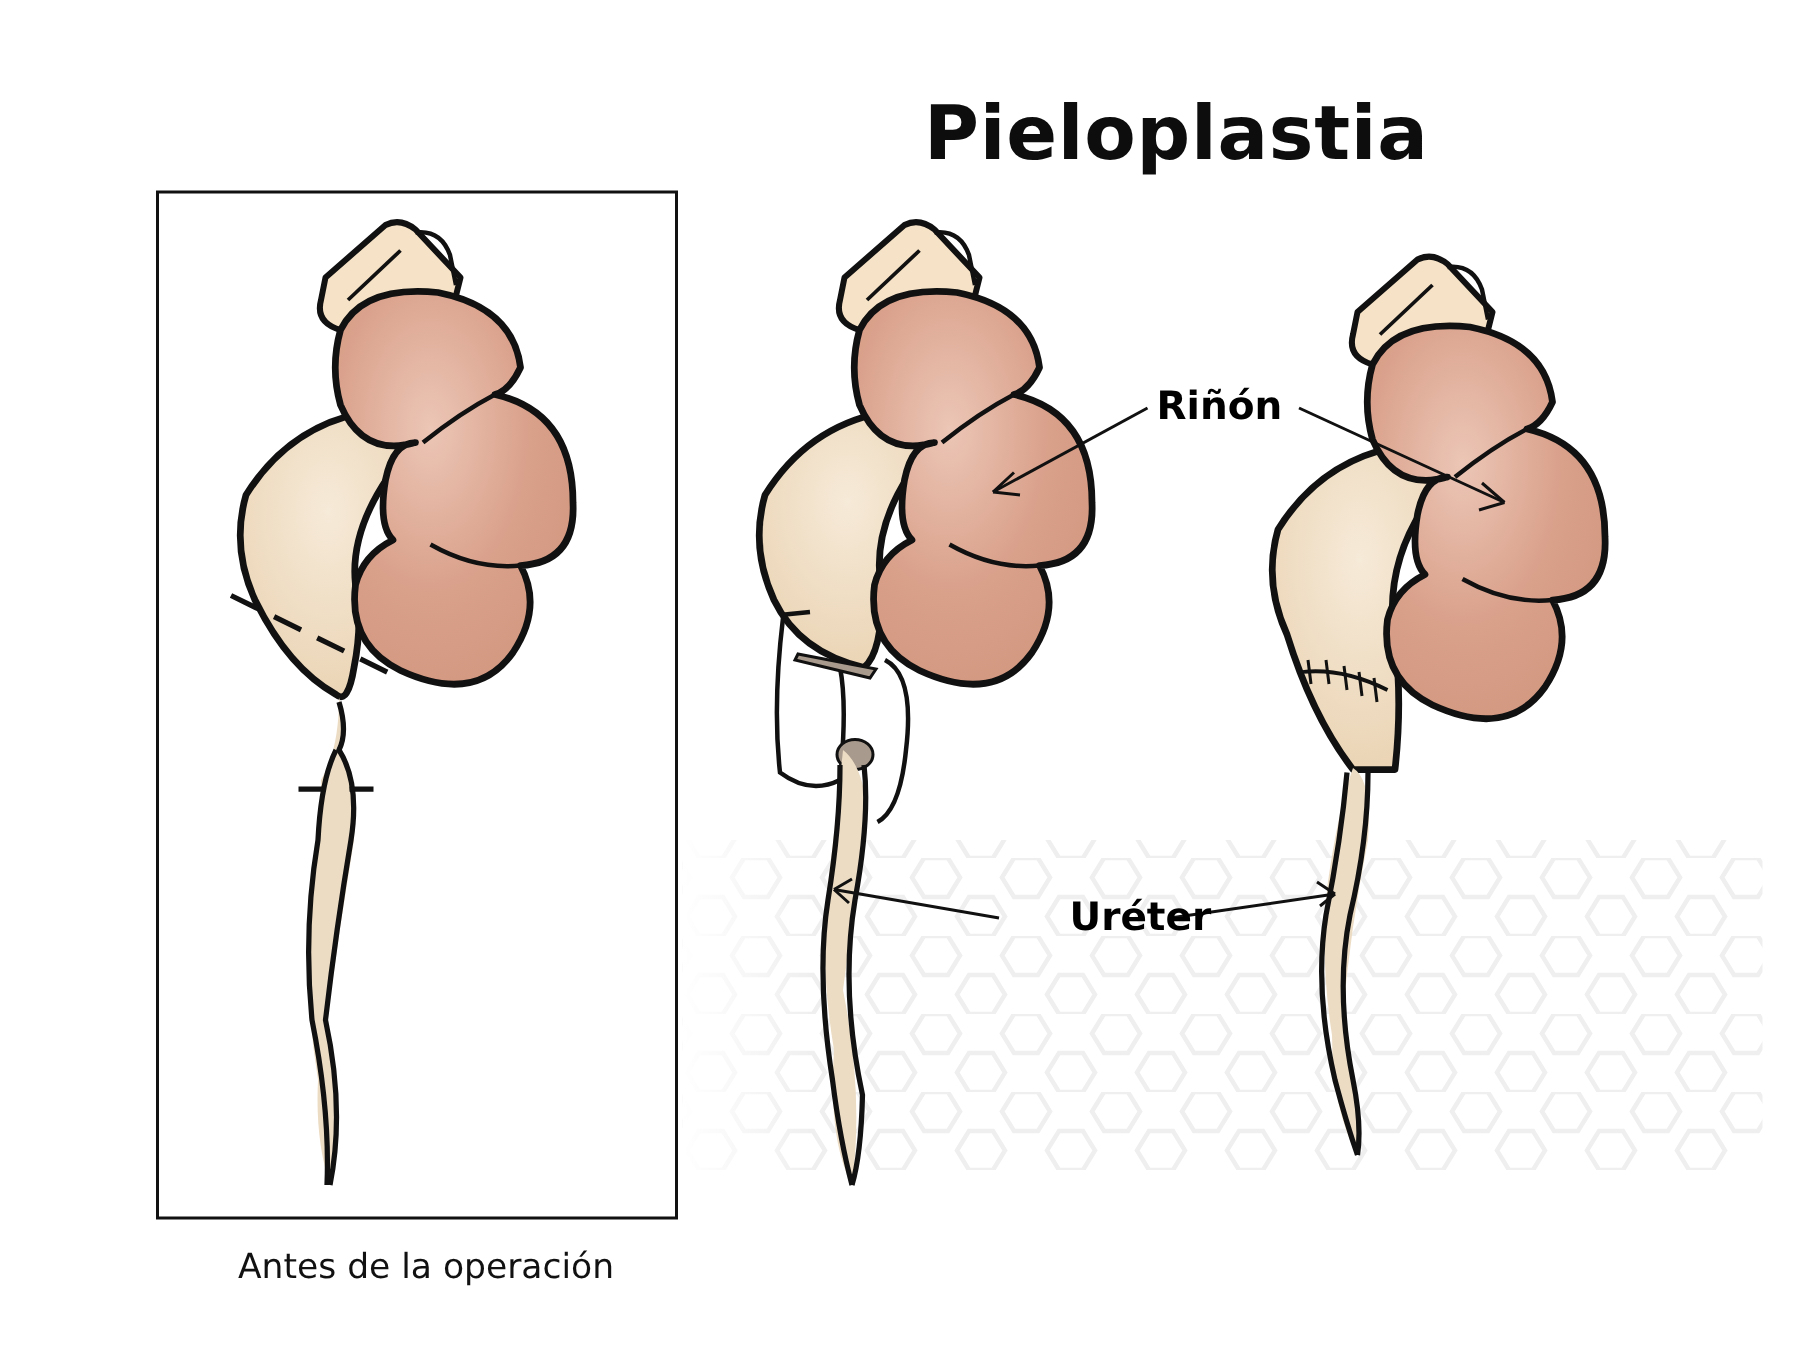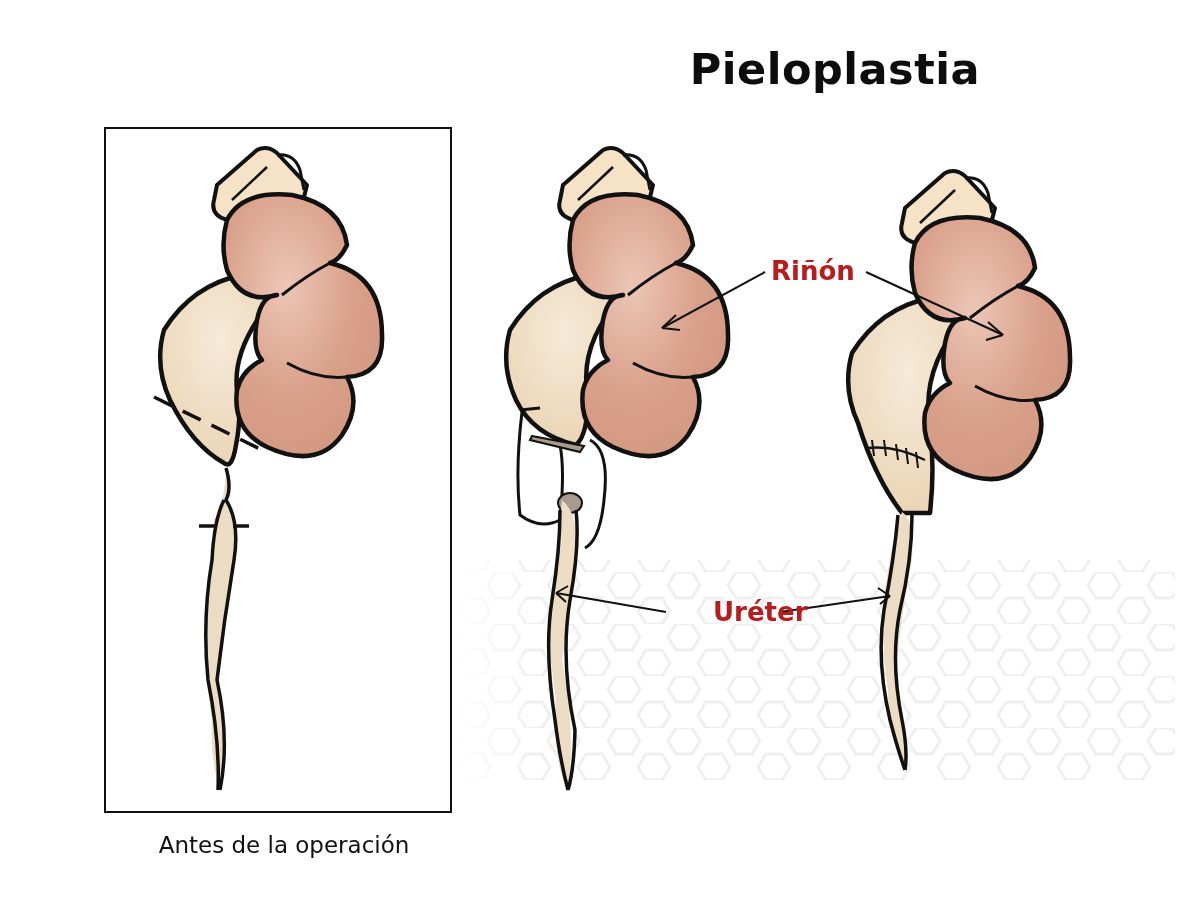--- a/index.html
+++ b/index.html
@@ -1,22 +1,22 @@
 <!DOCTYPE html>
 <html><head>
 <meta charset="utf-8">
 <style>
   html, body { margin: 0; padding: 0; background: #ffffff; }
   body { width: 1200px; height: 899px; position: relative; overflow: hidden;
          font-family: "DejaVu Sans", "Liberation Sans", sans-serif; }
-  .title { position: absolute; left: 600px; top: 44px; width: 380px; text-align: right;
-           font-size: 43px; font-weight: bold; color: #0d0d0d; letter-spacing: 0.5px; margin: 0; }
+  .title { position: absolute; left: 600px; top: 44px; width: 380px; text-align: left;
+           font-size: 50px; font-weight: bold; color: #0d0d0d; letter-spacing: 0.5px; margin: 16px; }
   .caption { position: absolute; left: 104px; top: 832px; width: 360px; text-align: center;
              font-size: 23px; color: #111; }
-  .label { position: absolute; font-size: 26px; font-weight: bold; color: #b91c1c; white-space: nowrap; }
+  .label { position: absolute; font-size: 26px; font-weight: bold; color: #000000; white-space: nowrap; }
   .label-kidney { left: 771px; top: 256px; }
   .label-ureter { left: 677px; top: 597px; margin-left: 36px; }
   .before-box { position: absolute; left: 104px; top: 127px; width: 348px; height: 686px;
                 border: 2px solid #111; box-sizing: border-box; }
   svg.layer { position: absolute; left: 0; top: 0; }
 </style>
 </head>
 <body>
 
 <svg class="layer" width="1200" height="899" viewBox="0 0 1200 899">

